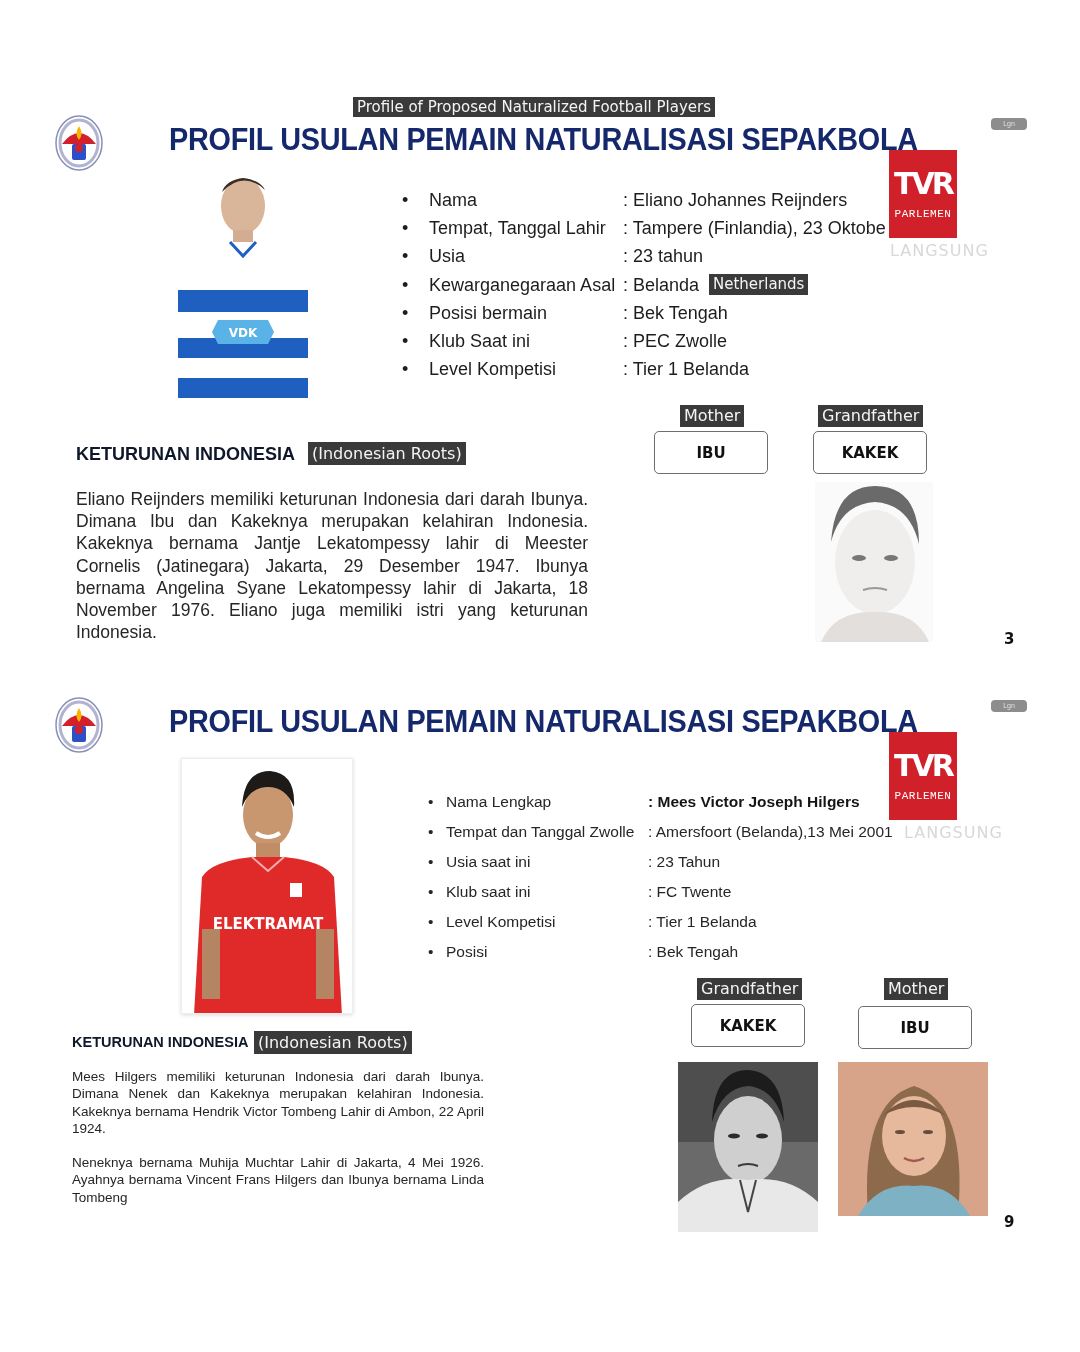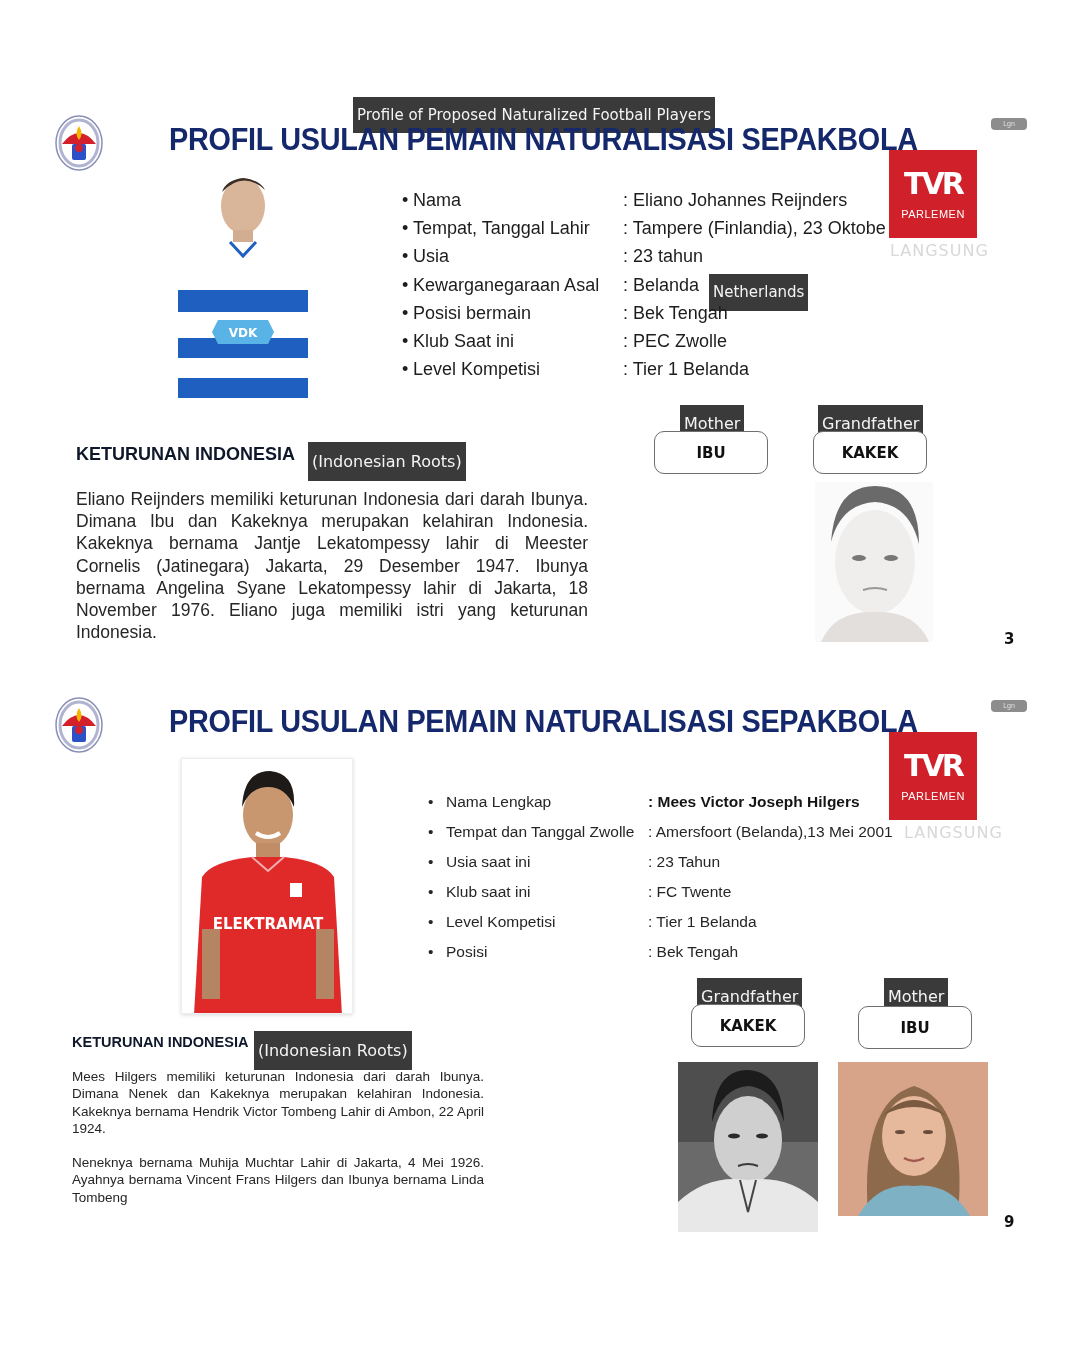--- a/index.html
+++ b/index.html
@@ -9,67 +9,67 @@
   .slide { position: absolute; left: 0; width: 1080px; }
   .slide-1 { top: 90px; height: 570px; }
   .slide-2 { top: 690px; height: 560px; }
 
   .logo { position: absolute; width: 50px; height: 58px; }
   .logo svg { width: 100%; height: 100%; }
 
   .caption-dark {
     position: absolute; background: #3a3a3a; color: #f4f4f4;
     font-family: "DejaVu Sans", sans-serif; font-size: 15px; line-height: 20px;
-    padding: 8px 4px; white-space: nowrap;
+    padding: 0 4px; white-space: nowrap;
   }
 
   .title {
     position: absolute; color: #14286b; font-family: "Liberation Sans", sans-serif;
     font-weight: bold; font-size: 31px; letter-spacing: -0.3px; white-space: nowrap;
     transform: scaleX(0.93); transform-origin: left top;
   }
 
   .pill {
     position: absolute; width: 36px; height: 12px; border-radius: 4px;
     background: #8d8d8d; color: #e0e0e0; font-size: 7px; line-height: 12px; text-align: center;
   }
 
   .tvr {
-    position: absolute; width: 88px; height: 88px; background: #d0202a;
+    position: absolute; width: 68px; height: 88px; background: #d0202a;
     display: flex; flex-direction: column; align-items: center; justify-content: center;
     color: #fff;
   }
   .tvr .mark { font-family: "DejaVu Sans", sans-serif; font-weight: bold; font-size: 30px; letter-spacing: -3px; line-height: 32px; }
-  .tvr .sub { font-family: Liberation Sans, sans-serif; font-size: 11px; letter-spacing: 0.5px; margin-top: 8px; }
+  .tvr .sub { font-family: Liberation Mono, monospace; font-size: 11px; letter-spacing: 0.5px; margin-top: 8px; }
   .tvr-live { position: absolute; font-size: 16px; color: #d8d8d8; letter-spacing: 1px; font-family: "DejaVu Sans", sans-serif; }
 
   .photo { position: absolute; overflow: hidden; }
 
   .info-list { position: absolute; list-style: none; }
   .info-list li { position: relative; white-space: nowrap; }
   .info-list .bullet { position: absolute; left: 0; }
   .info-list .lbl { position: absolute; }
   .info-list .val { position: absolute; }
 
   .s1-list li { height: 28.2px; font-size: 18px; line-height: 28px; color: #1d1d1d; }
   .s1-list .bullet { left: 0; }
-  .s1-list .lbl { left: 11px; }
+  .s1-list .lbl { left: 27px; }
   .s1-list .val { left: 221px; }
 
   .s2-list li { height: 30px; font-size: 15.5px; line-height: 30px; color: #262626; }
   .s2-list .bullet { left: 0; }
   .s2-list .lbl { left: 18px; }
   .s2-list .val { left: 220px; }
   .s2-list .val.bold { font-weight: bold; color: #151515; }
 
   .section-heading { position: absolute; font-weight: bold; color: #0f172a; white-space: nowrap; }
   .para { position: absolute; color: #262626; text-align: justify; }
 
   .rel-box {
-    position: absolute; border: 1.5px solid #6e6e6e; border-radius: 10px; background: #fff;
+    position: absolute; border: 1.5px solid #6e6e6e; border-radius: 5px; background: #fff;
     font-family: "DejaVu Sans", sans-serif; font-weight: bold; font-size: 15px;
     display: flex; align-items: center; justify-content: center; color: #111;
   }
   .page-num { position: absolute; font-family: "DejaVu Sans", sans-serif; font-weight: bold; font-size: 15px; color: #111; }
 </style>
 </head>
 <body>
 
 <section class="slide slide-1">
   <div class="logo" style="left:54px; top:24px;">

